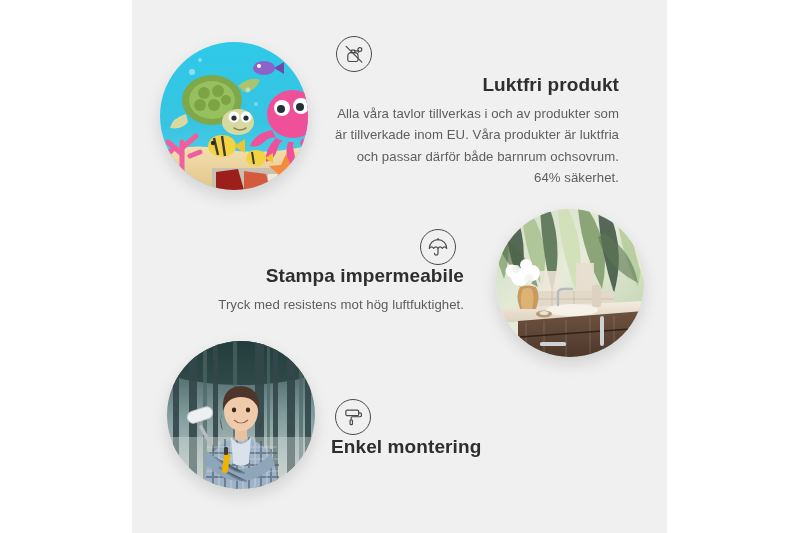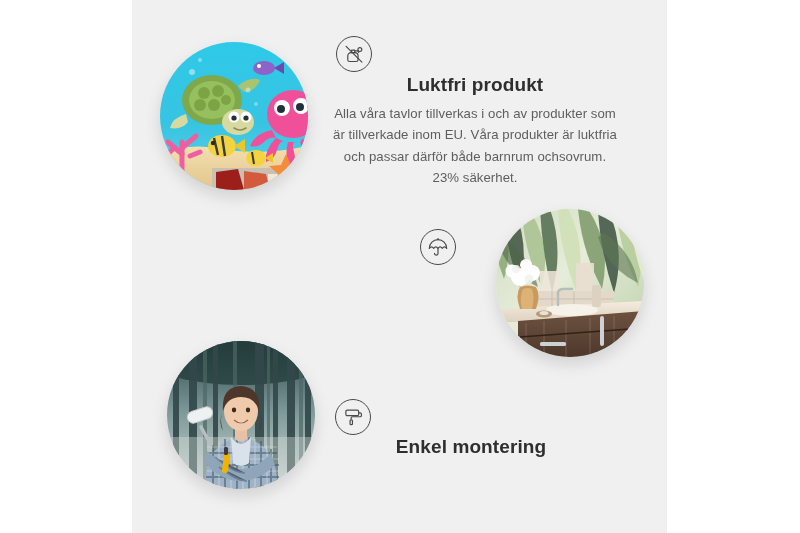--- a/index.html
+++ b/index.html
@@ -35,31 +35,31 @@
   .icon-badge svg{display:block;}
 
   
   .photo{
     position:absolute;border-radius:50%;overflow:hidden;
     box-shadow:0 7px 16px rgba(0,0,0,.13);
   }
   .photo > svg{display:block;width:100%;height:100%;}
 
   
-  #b1-text{left:331px;top:74px;width:288px;text-align:center;}
+  #b1-text{left:331px;top:74px;width:288px;text-align:right;}
   #b1-icon{left:336px;top:36px;}
   #p1{left:160px;top:42px;width:148px;height:148px;}
 
   
   #b2-text{left:196px;top:265px;width:268px;text-align:right;}
   #b2-icon{left:420px;top:229px;}
   #p2{left:496px;top:209px;width:148px;height:148px;}
 
   
-  #b3-text{left:331px;top:436px;width:280px;text-align:center;}
+  #b3-text{left:331px;top:436px;width:280px;text-align:left;}
   #b3-icon{left:335px;top:399px;}
   #p3{left:167px;top:341px;width:148px;height:148px;}
 </style>
 </head>
 <body>
 
 <div class="canvas">
 
   <div class="panel"></div>
 
@@ -160,21 +160,21 @@
       <path d="M9.4 10.6V7.8h3.4v2.8"></path>
       <path d="M12.8 8.6h3.2"></path>
       <circle cx="18.4" cy="7.2" r="2.1"></circle>
       <path d="M16.2 8.6l1 1.6"></path>
       <path d="M3.4 3.6L20.6 20.8"></path>
     </svg>
   </div>
 
   <div class="block-text" id="b1-text">
     <div class="heading">Luktfri produkt</div>
-    <p class="body">Alla våra tavlor tillverkas i och av produkter som är tillverkade inom EU. Våra produkter är luktfria och passar därför både barnrum ochsovrum. 23% säkerhet.</p>
+    <p class="body">Alla våra tavlor tillverkas i och av produkter som är tillverkade inom EU. Våra produkter är luktfria och passar därför både barnrum ochsovrum. 64% säkerhet.</p>
   </div>
 
   <div class="photo" id="p2">
     <svg viewBox="0 0 148 148" xmlns="http://www.w3.org/2000/svg">
       <defs>
         <linearGradient id="wallg" x1="0" y1="0" x2="1" y2="1">
           <stop offset="0%" stop-color="#cfdcc2"></stop>
           <stop offset="45%" stop-color="#e6ecd9"></stop>
           <stop offset="100%" stop-color="#b9cfa8"></stop>
         </linearGradient>
@@ -257,20 +257,24 @@
 
   <div class="icon-badge" id="b2-icon">
     <svg width="22" height="22" viewBox="0 0 24 24" fill="none" stroke="#4a4a4a" stroke-width="1.3" stroke-linecap="round" stroke-linejoin="round">
       <path d="M2.6 13.4a9.4 9.4 0 0 1 18.8 0"></path>
       <path d="M2.6 13.4c1.6-2.1 3.1-2.1 4.7 0c1.6-2.1 3.1-2.1 4.7 0c1.6-2.1 3.1-2.1 4.7 0c1.6-2.1 3.1-2.1 4.7 0"></path>
       <path d="M12 13.4v5.6a1.9 1.9 0 0 1-3.8 0"></path>
       <path d="M12 4v-1.2"></path>
     </svg>
   </div>
 
+  <div class="block-text" id="b2-text">
+    <div class="heading">Stampa impermeabile</div>
+    <p class="body">Tryck med resistens mot hög luftfuktighet.</p>
+  </div>
 
   <div class="photo" id="p3">
     <svg viewBox="0 0 148 148" xmlns="http://www.w3.org/2000/svg">
       <defs>
         <linearGradient id="forest" x1="0" y1="0" x2="0" y2="1">
           <stop offset="0%" stop-color="#2e4445"></stop>
           <stop offset="48%" stop-color="#7e999a"></stop>
           <stop offset="100%" stop-color="#cfd8d4"></stop>
         </linearGradient>
       </defs>

